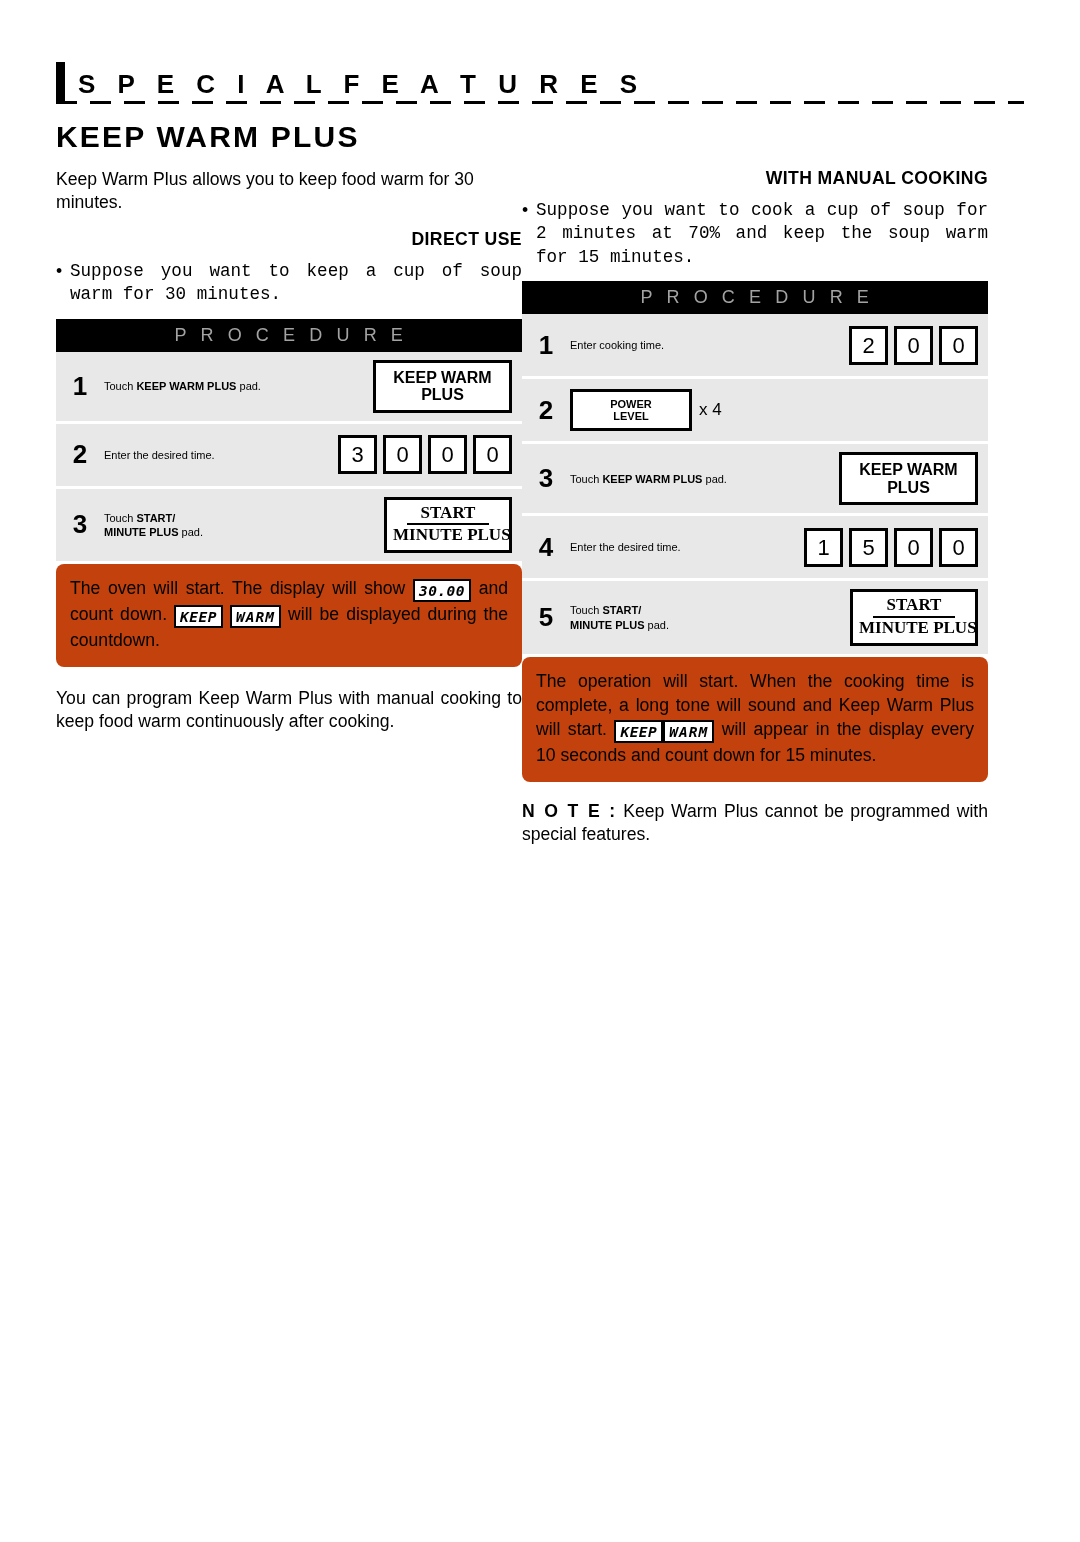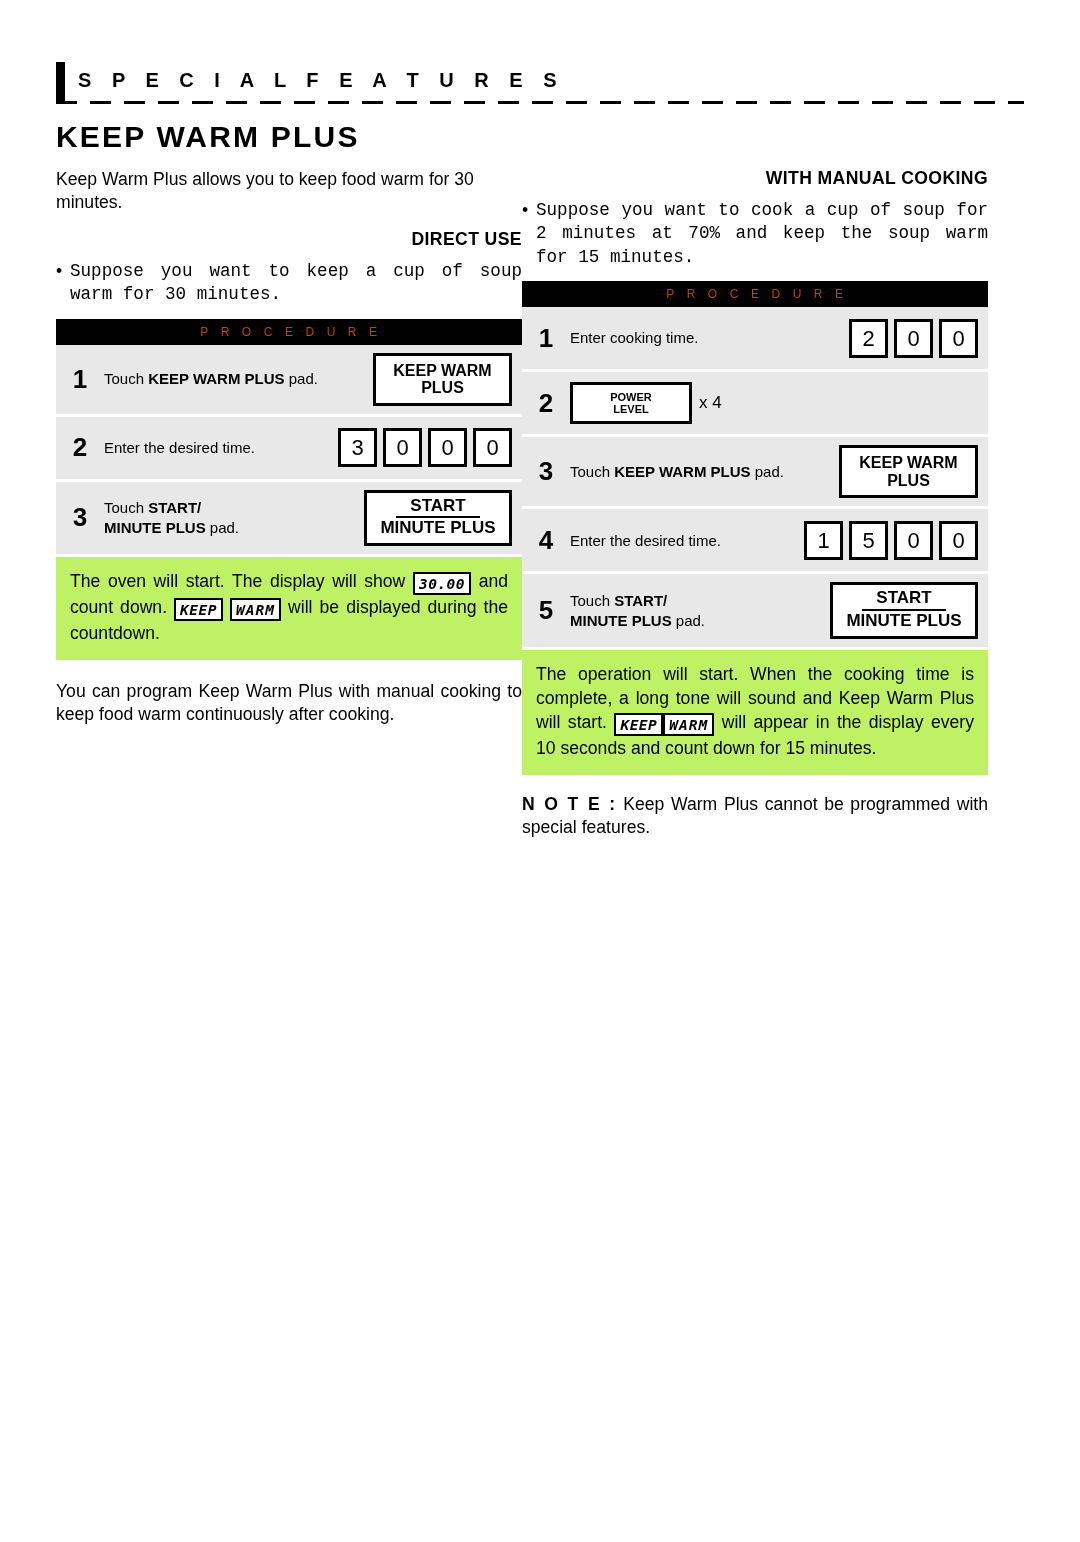--- a/index.html
+++ b/index.html
@@ -35,21 +35,21 @@
     left: 0;
     top: 10px;
     width: 9px;
     height: 40px;
     background: #000;
   }
   .section-header .section-title {
     position: absolute;
     left: 22px;
     top: 17px;
-    font-size: 20px;
+    font-size: 26px;
     font-weight: bold;
     letter-spacing: 7.5px;
     white-space: nowrap;
   }
   .section-header .dash-rule {
     position: absolute;
     left: 0;
     right: 0;
     bottom: 8px;
     height: 3px;
@@ -107,23 +107,23 @@
     flex: 1 1 auto;
     text-align: justify;
     font-family: Liberation Mono, monospace;
   }
 
   
   .proc-table { margin-bottom: 0; }
 
   .proc-head {
     background: #000000;
-    color: #c2410c;
+    color: #a3a3a3;
     text-align: center;
-    font-size: 12px;
+    font-size: 18px;
     letter-spacing: 4.6px;
     padding: 6px 0 6px 4px;
     font-weight: normal;
   }
 
   .proc-row {
     background: #e8e8e8;
     display: flex;
     align-items: center;
     min-height: 62px;
@@ -132,58 +132,60 @@
     box-sizing: border-box;
   }
   .proc-row .stepnum {
     flex: 0 0 48px;
     text-align: center;
     font-size: 26px;
     font-weight: bold;
   }
   .proc-row .steptext {
     flex: 1 1 auto;
-    font-size: 15px;
+    font-size: 11px;
     line-height: 1.3;
     padding-right: 12px;
   }
   .proc-row .stepaction {
     flex: 0 0 auto;
     display: flex;
     align-items: center;
     gap: 7px;
   }
 
   .note-row {
-    background: #bef264;
+    background: #c2410c;
     padding: 12px 14px 14px 14px;
     font-size: 17.6px;
     line-height: 1.38;
     text-align: justify;
     margin-bottom: 3px;
     box-sizing: border-box;
+    border-radius: 8px;
   }
 
   
   .pad {
     border: 3px solid #000;
     background: #ffffff;
     font-weight: bold;
     font-size: 16px;
     line-height: 1.1;
     text-align: center;
     padding: 6px 9px;
     box-sizing: border-box;
     white-space: nowrap;
   }
   .pad-kwp { width: 139px; }
   .pad-power { width: 122px; font-size: 11px; }
   .pad-start {
-    width: 148px;
+    width: 128px;
     padding: 4px 6px 5px 6px;
+    font-family: Liberation Serif, serif;
   }
   .pad-start .line1 {
     display: inline-block;
     border-bottom: 2.5px solid #000;
     padding: 0 14px 1px 14px;
     font-size: 17px;
   }
   .pad-start .line2 {
     font-size: 17px;
     padding-top: 1px;

